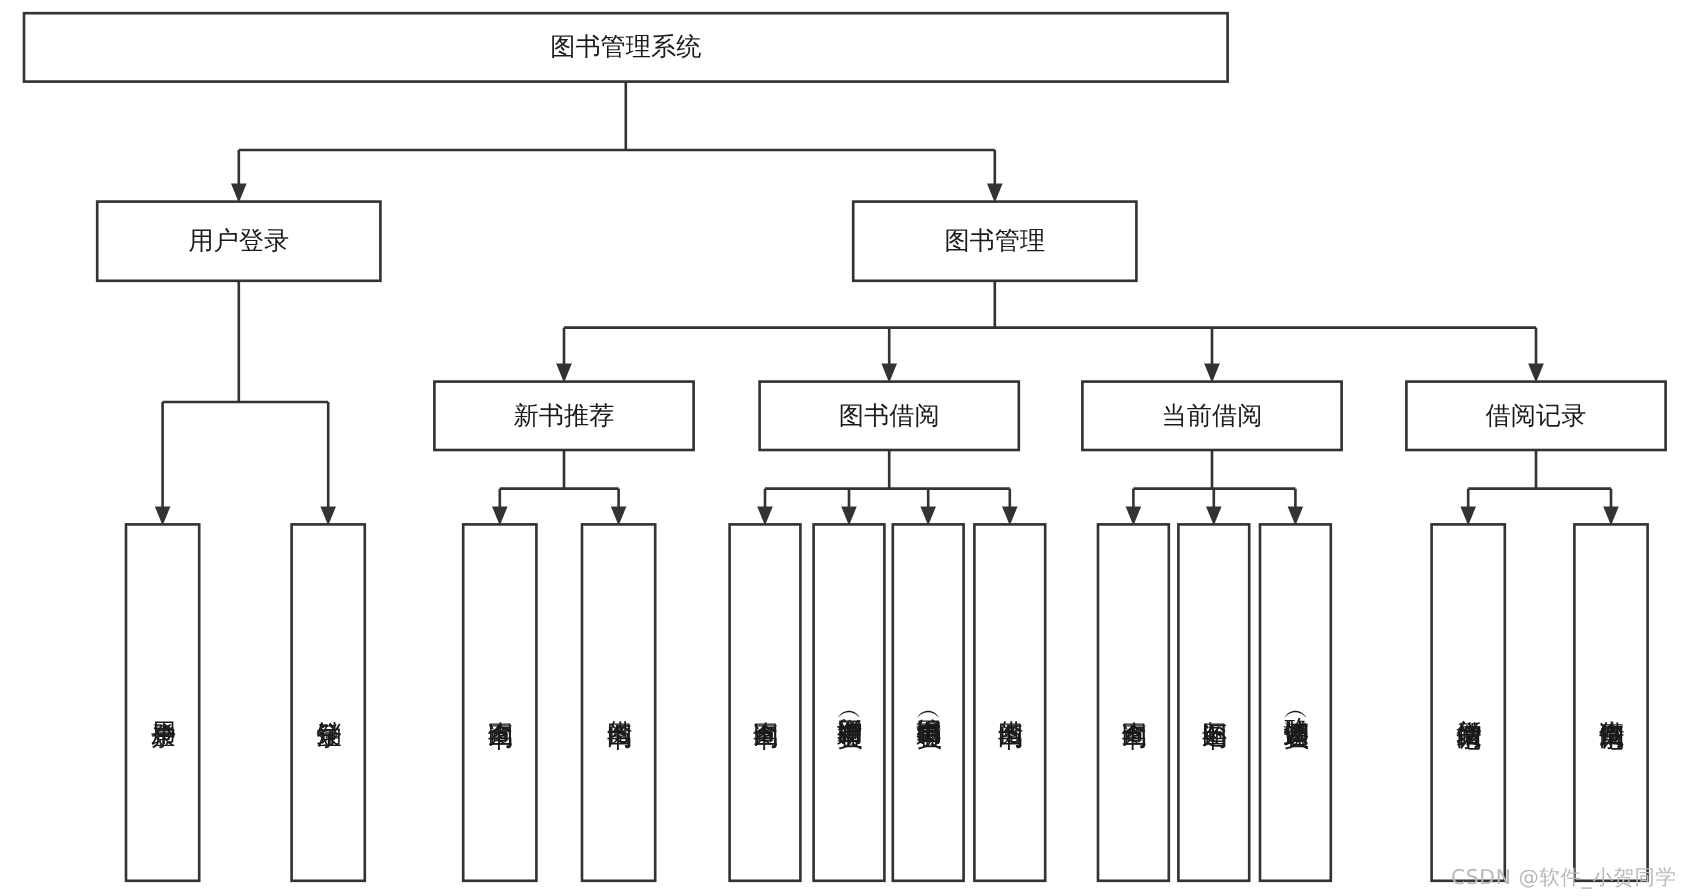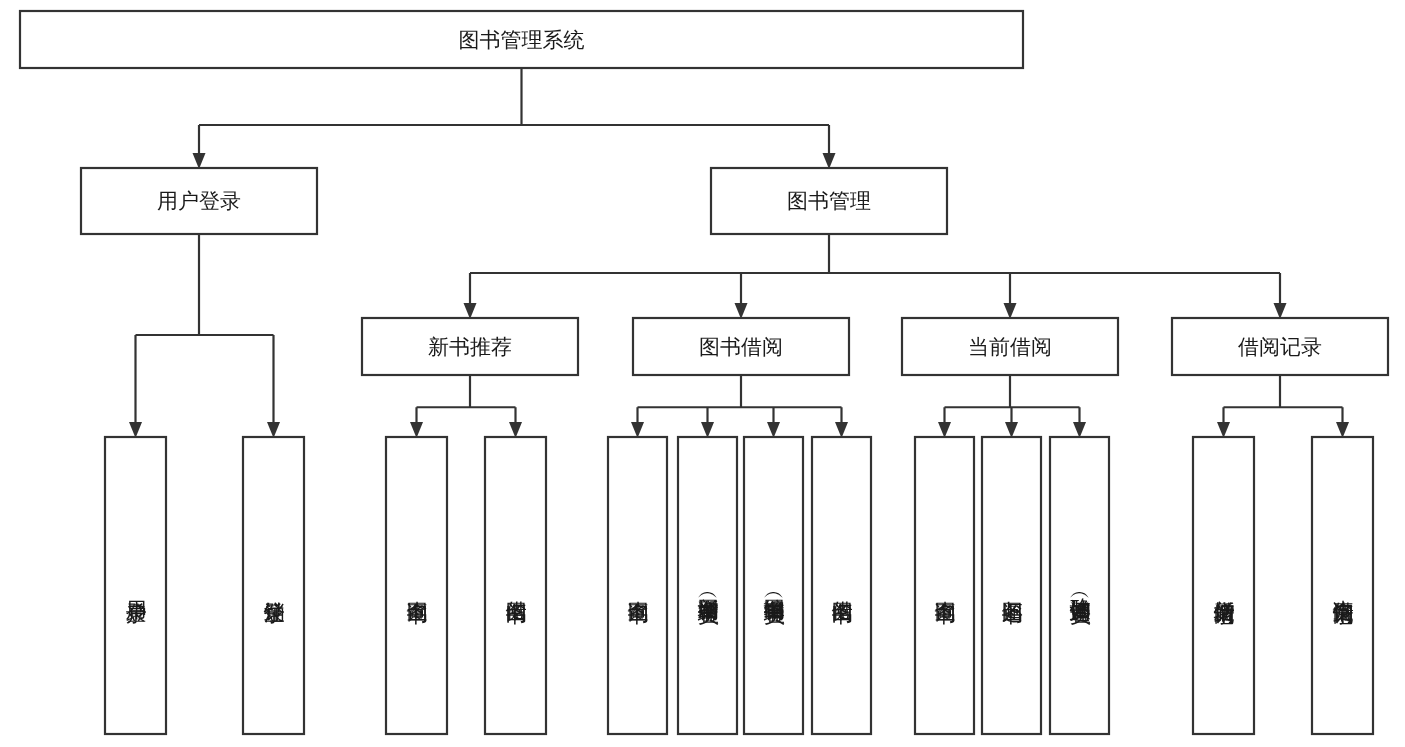--- a/index.html
+++ b/index.html
@@ -176,13 +176,14 @@
       <div class="vlabel" style="left: 678px; top: 437px; width: 59px; height: 297px;">新增图书（管理员）</div>
       <div class="vlabel" style="left: 744px; top: 437px; width: 59px; height: 297px;">编辑图书（管理员）</div>
       <div class="vlabel" style="left: 812px; top: 437px; width: 59px; height: 297px;">借阅图书</div>
       <div class="vlabel" style="left: 915px; top: 437px; width: 59px; height: 297px;">查询图书</div>
       <div class="vlabel" style="left: 982px; top: 437px; width: 59px; height: 297px;">归还图书</div>
       <div class="vlabel" style="left: 1050px; top: 437px; width: 59px; height: 297px;">确认归还（管理员）</div>
       <div class="vlabel" style="left: 1193px; top: 437px; width: 61px; height: 297px;">新增借阅记录</div>
       <div class="vlabel" style="left: 1312px; top: 437px; width: 61px; height: 297px;">查询借阅记录</div>
     </div>
 
+  <div class="watermark">CSDN @软件_小贺同学</div>
 </div>
 
 </body></html>

